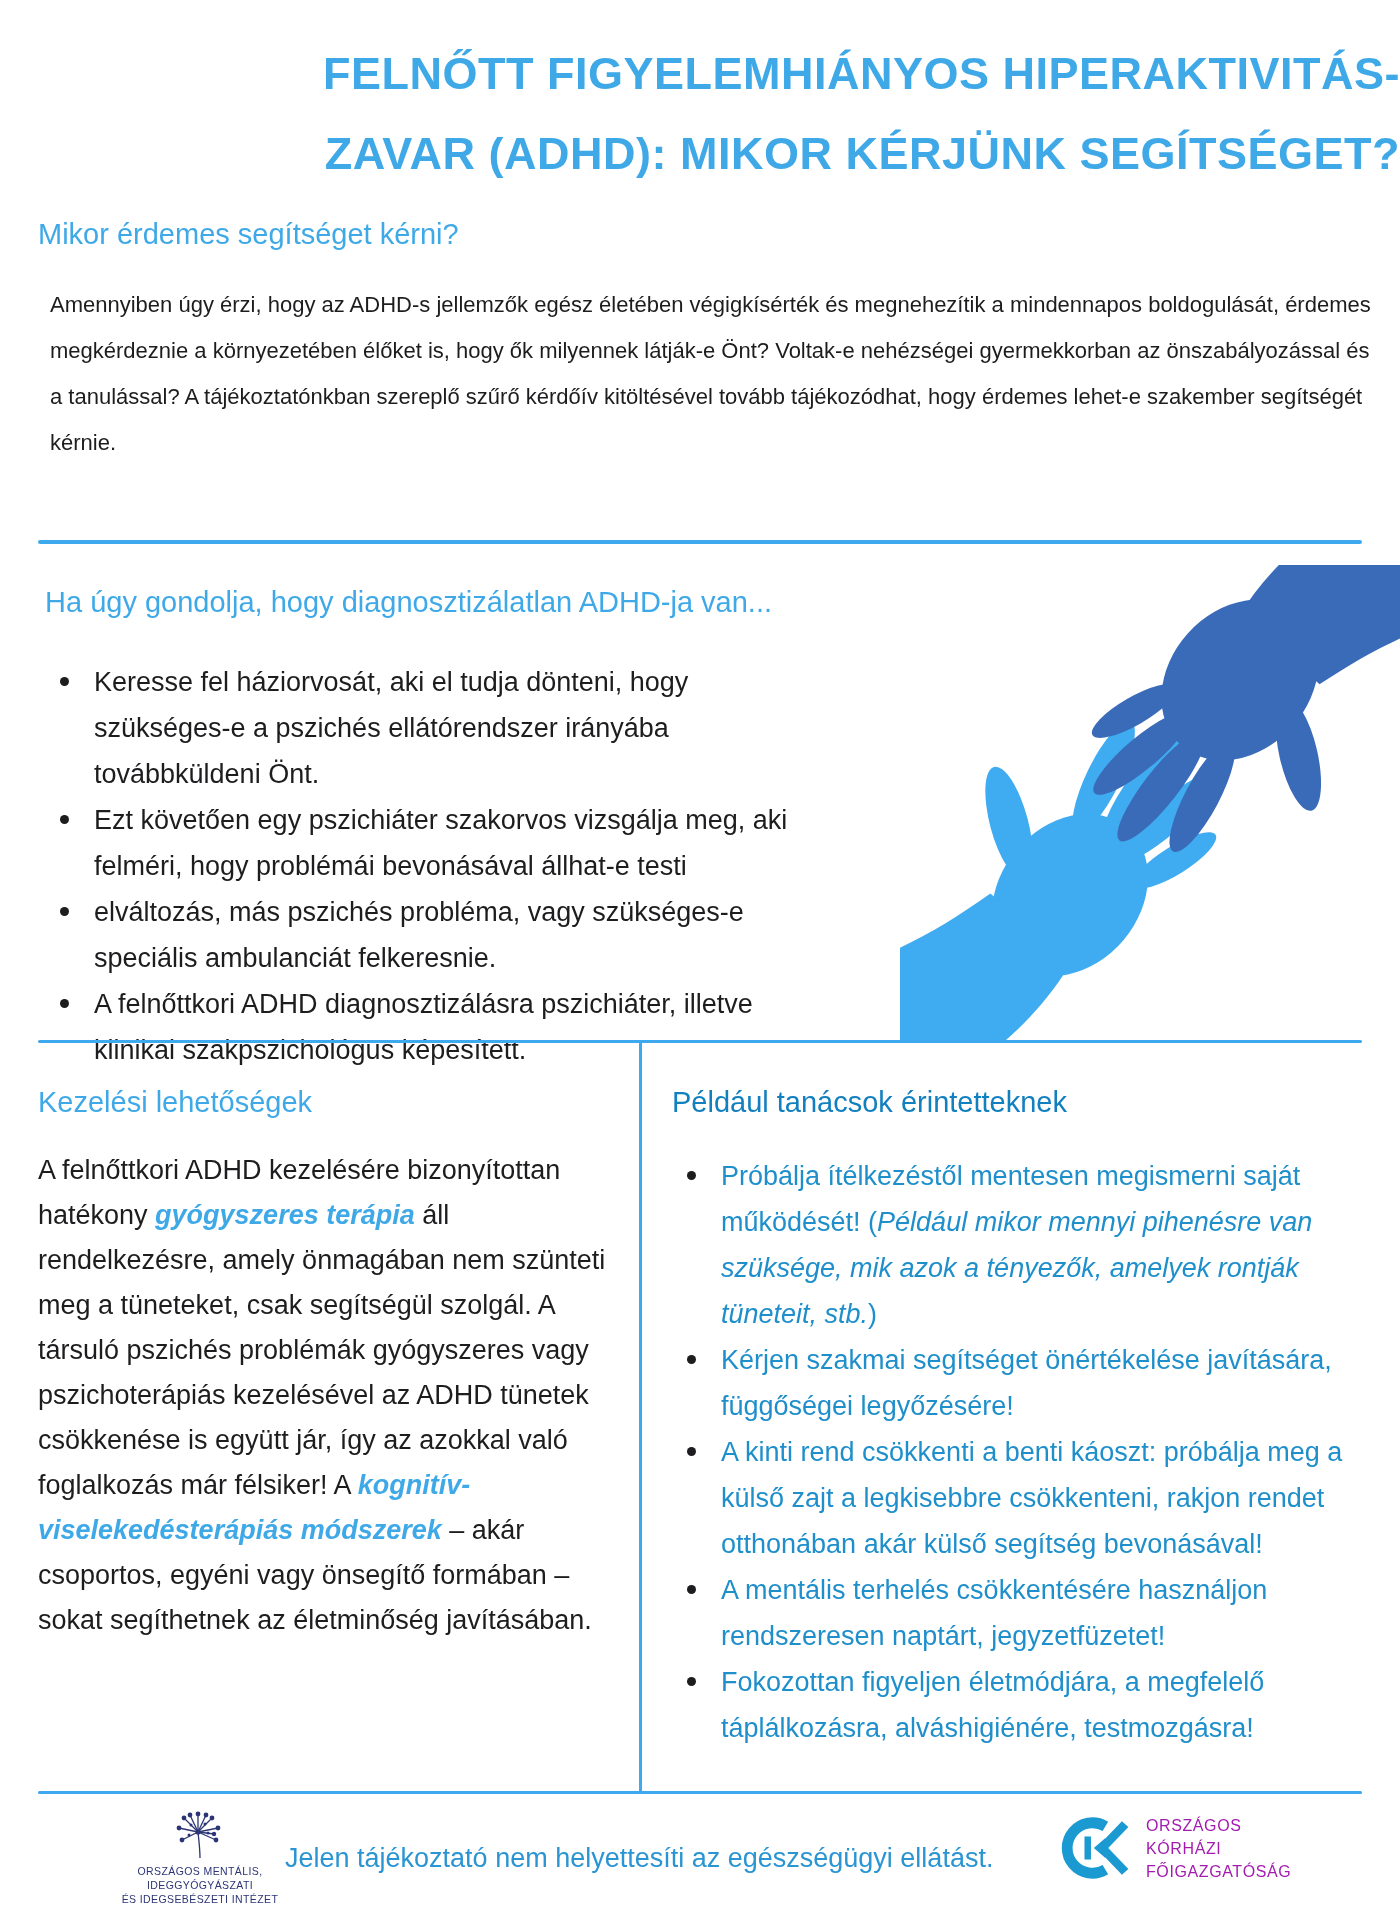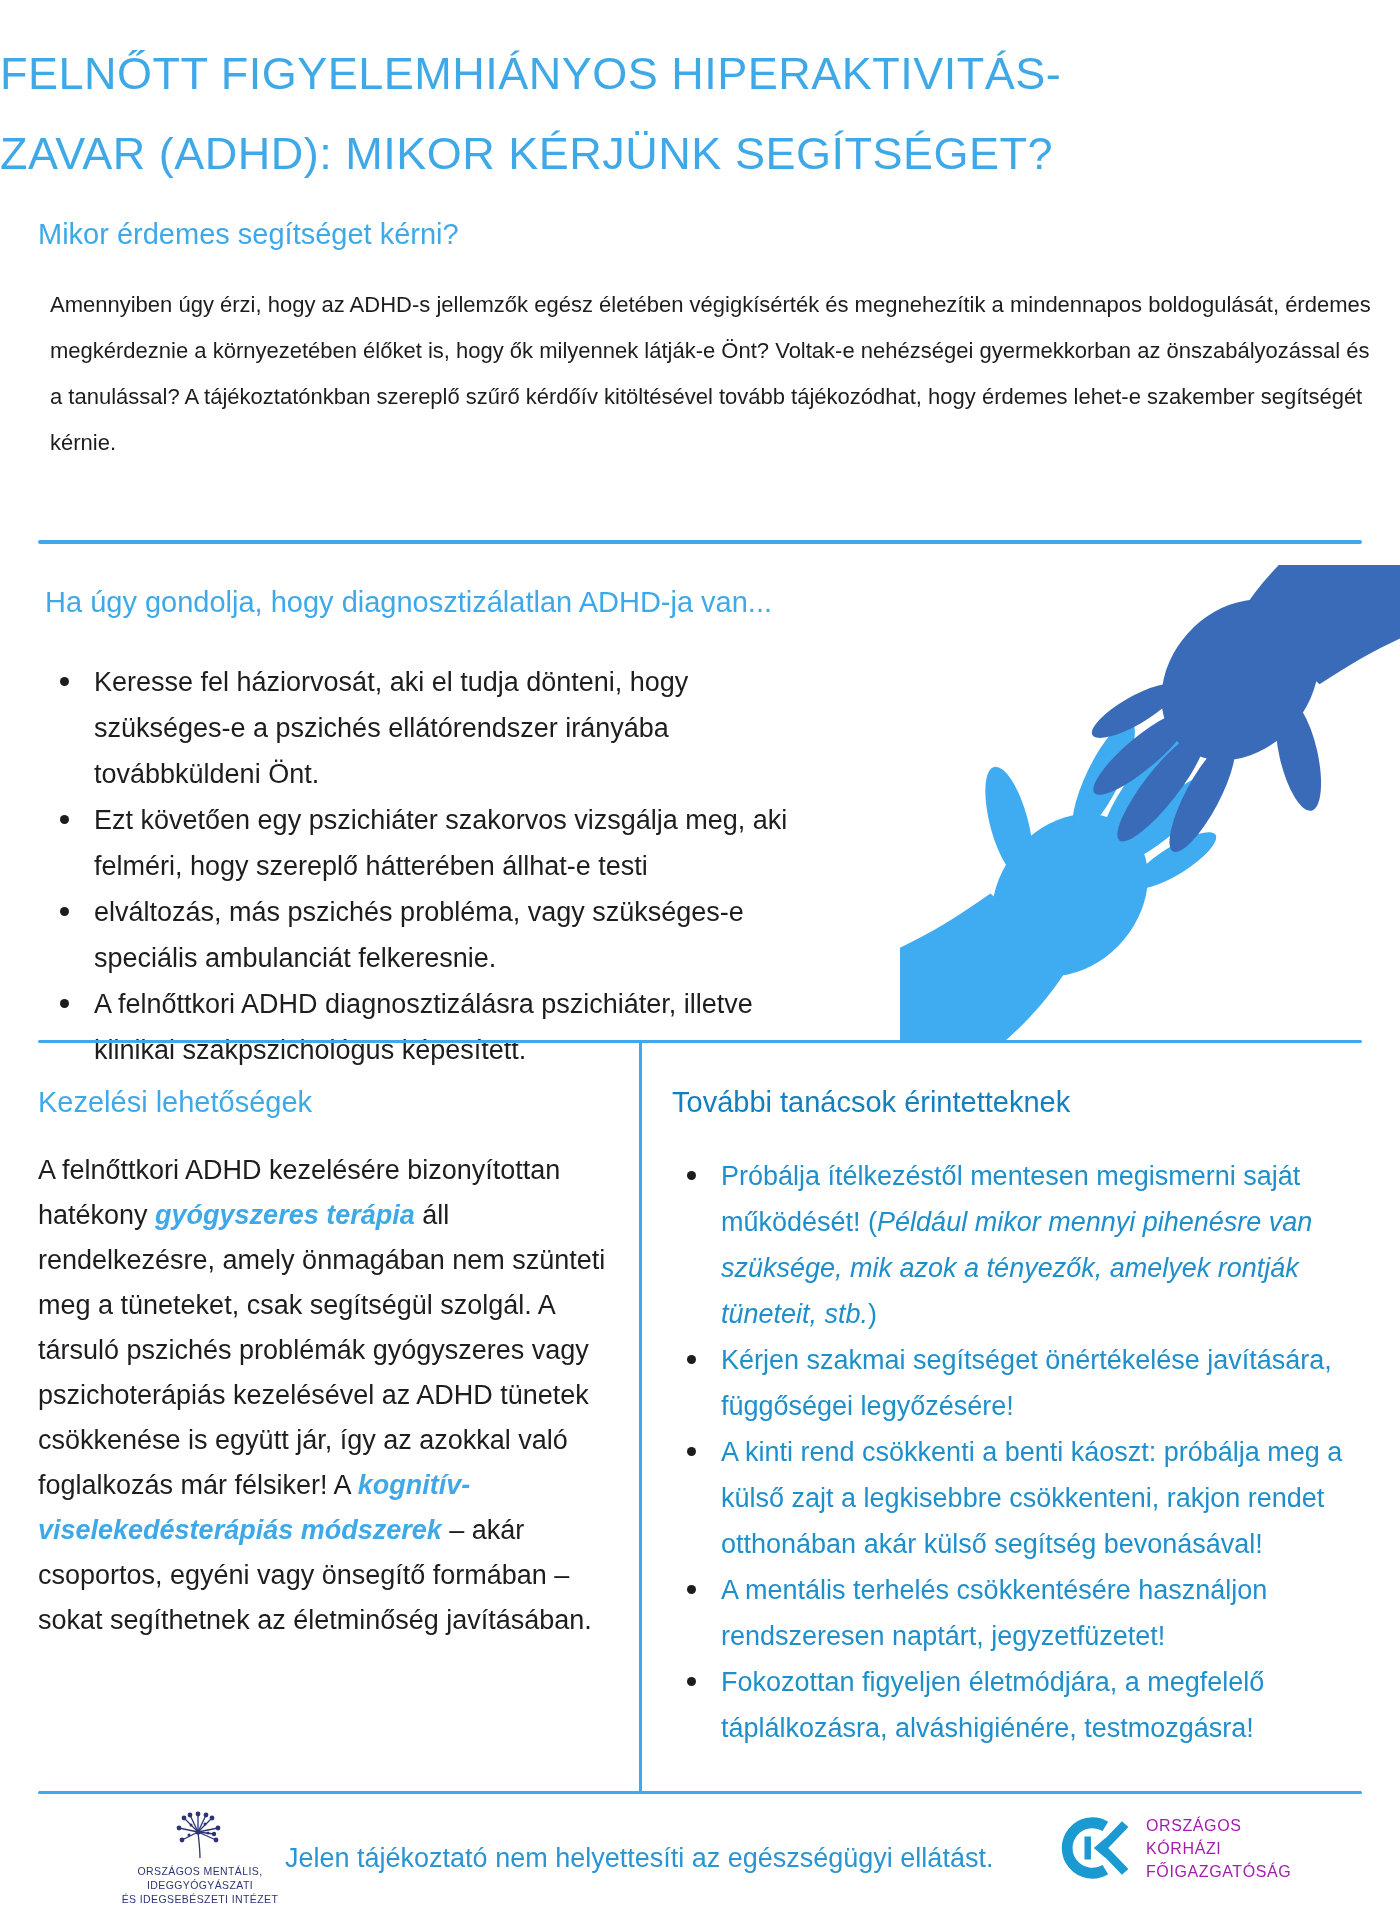--- a/index.html
+++ b/index.html
@@ -1,22 +1,22 @@
 <!DOCTYPE html>
 <html><head>
 <meta charset="utf-8">
 <style>
   html,body{margin:0;padding:0;background:#ffffff;}
   .page{
     position:relative;width:1400px;height:1916px;background:#ffffff;
     font-family:"Liberation Sans",sans-serif;color:#1d1d1f;overflow:hidden;
   }
   .title{
-    position:absolute;top:34px;left:0;width:100%;text-align:left;
-    color:#3fa9e8;font-weight:400;font-size:45px;line-height:80px;letter-spacing:.5px;
+    position:absolute;top:34px;left:0;width:100%;text-align:right;
+    color:#3fa9e8;font-weight:700;font-size:45px;line-height:80px;letter-spacing:.5px;
   }
   .sec-h{font-weight:400;font-size:29px;color:#3fa9e8;margin:0;}
   .intro-h{position:absolute;top:218px;left:38px;}
   .intro-p{position:absolute;top:270px;left:38px;width:1330px;font-size:22px;line-height:46px;margin:12px;}
   .hrule{position:absolute;left:38px;width:1324px;height:4px;background:#3fa9f0;border-radius:2px;}
   .div1{top:540px;}
   .div2{top:1040px;height:3px;}
   .div3{top:1791px;height:3px;}
   .vdiv{position:absolute;top:1040px;left:639px;width:3px;height:754px;background:#3fa9f0;}
   .diag-h{position:absolute;top:586px;left:45px;}
@@ -52,21 +52,21 @@
   </div>
 
   <h2 class="sec-h intro-h">Mikor érdemes segítséget kérni?</h2>
   <p class="intro-p">Amennyiben úgy érzi, hogy az ADHD-s jellemzők egész életében végigkísérték és megnehezítik a mindennapos boldogulását, érdemes megkérdeznie a környezetében élőket is, hogy ők milyennek látják-e Önt? Voltak-e nehézségei gyermekkorban az önszabályozással és a tanulással? A tájékoztatónkban szereplő szűrő kérdőív kitöltésével tovább tájékozódhat, hogy érdemes lehet-e szakember segítségét kérnie.</p>
 
   <div class="hrule div1"></div>
 
   <h2 class="sec-h diag-h">Ha úgy gondolja, hogy diagnosztizálatlan ADHD-ja van...</h2>
   <ul class="blist diag-list">
     <li>Keresse fel háziorvosát, aki el tudja dönteni, hogy szükséges-e a pszichés ellátórendszer irányába továbbküldeni Önt.</li>
-    <li>Ezt követően egy pszichiáter szakorvos vizsgálja meg, aki felméri, hogy szereplő hátterében állhat-e testi</li>
+    <li>Ezt követően egy pszichiáter szakorvos vizsgálja meg, aki felméri, hogy problémái bevonásával állhat-e testi</li>
     <li>elváltozás, más pszichés probléma, vagy szükséges-e speciális ambulanciát felkeresnie.</li>
     <li>A felnőttkori ADHD diagnosztizálásra pszichiáter, illetve klinikai szakpszichológus képesített.</li>
   </ul>
 
   <svg class="hands" viewBox="0 0 500 475" xmlns="http://www.w3.org/2000/svg" aria-hidden="true">
     <defs>
       <g id="hand">
         <ellipse cx="0" cy="0" rx="70" ry="88"></ellipse>
         <ellipse cx="-50" cy="-112" rx="17" ry="62" transform="rotate(-14 -50 -112)"></ellipse>
         <ellipse cx="-13" cy="-132" rx="17" ry="68" transform="rotate(-4 -13 -132)"></ellipse>
@@ -79,21 +79,21 @@
     <use href="#hand" transform="translate(170,330) rotate(40)" fill="#3fabf0"></use>
     <use href="#hand" transform="translate(340,115) rotate(222)" fill="#3a6bb8"></use>
   </svg>
 
   <div class="hrule div2"></div>
   <div class="vdiv"></div>
 
   <h2 class="sec-h col-h-left">Kezelési lehetőségek</h2>
   <p class="left-p"><span>A felnőttkori ADHD kezelésére bizonyítottan hatékony </span><span class="accent">gyógyszeres terápia</span><span> áll rendelkezésre, amely önmagában nem szünteti meg a tüneteket, csak segítségül szolgál. A társuló pszichés problémák gyógyszeres vagy pszichoterápiás kezelésével az ADHD tünetek csökkenése is együtt jár, így az azokkal való foglalkozás már félsiker! A </span><span class="accent">kognitív-viselekedésterápiás módszerek</span><span> – akár csoportos, egyéni vagy önsegítő formában – sokat segíthetnek az életminőség javításában.</span></p>
 
-  <h2 class="sec-h col-h-right">További tanácsok érintetteknek</h2>
+  <h2 class="sec-h col-h-right">Például tanácsok érintetteknek</h2>
   <ul class="blist right-list">
     <li><span>Próbálja ítélkezéstől mentesen megismerni saját működését! (</span><span class="it">Például mikor mennyi pihenésre van szüksége, mik azok a tényezők, amelyek rontják tüneteit, stb.</span><span>)</span></li>
     <li>Kérjen szakmai segítséget önértékelése javítására, függőségei legyőzésére!</li>
     <li>A kinti rend csökkenti a benti káoszt: próbálja meg a külső zajt a legkisebbre csökkenteni, rakjon rendet otthonában akár külső segítség bevonásával!</li>
     <li>A mentális terhelés csökkentésére használjon rendszeresen naptárt, jegyzetfüzetet!</li>
     <li>Fokozottan figyeljen életmódjára, a megfelelő táplálkozásra, alváshigiénére, testmozgásra!</li>
   </ul>
 
   <div class="hrule div3"></div>
 

